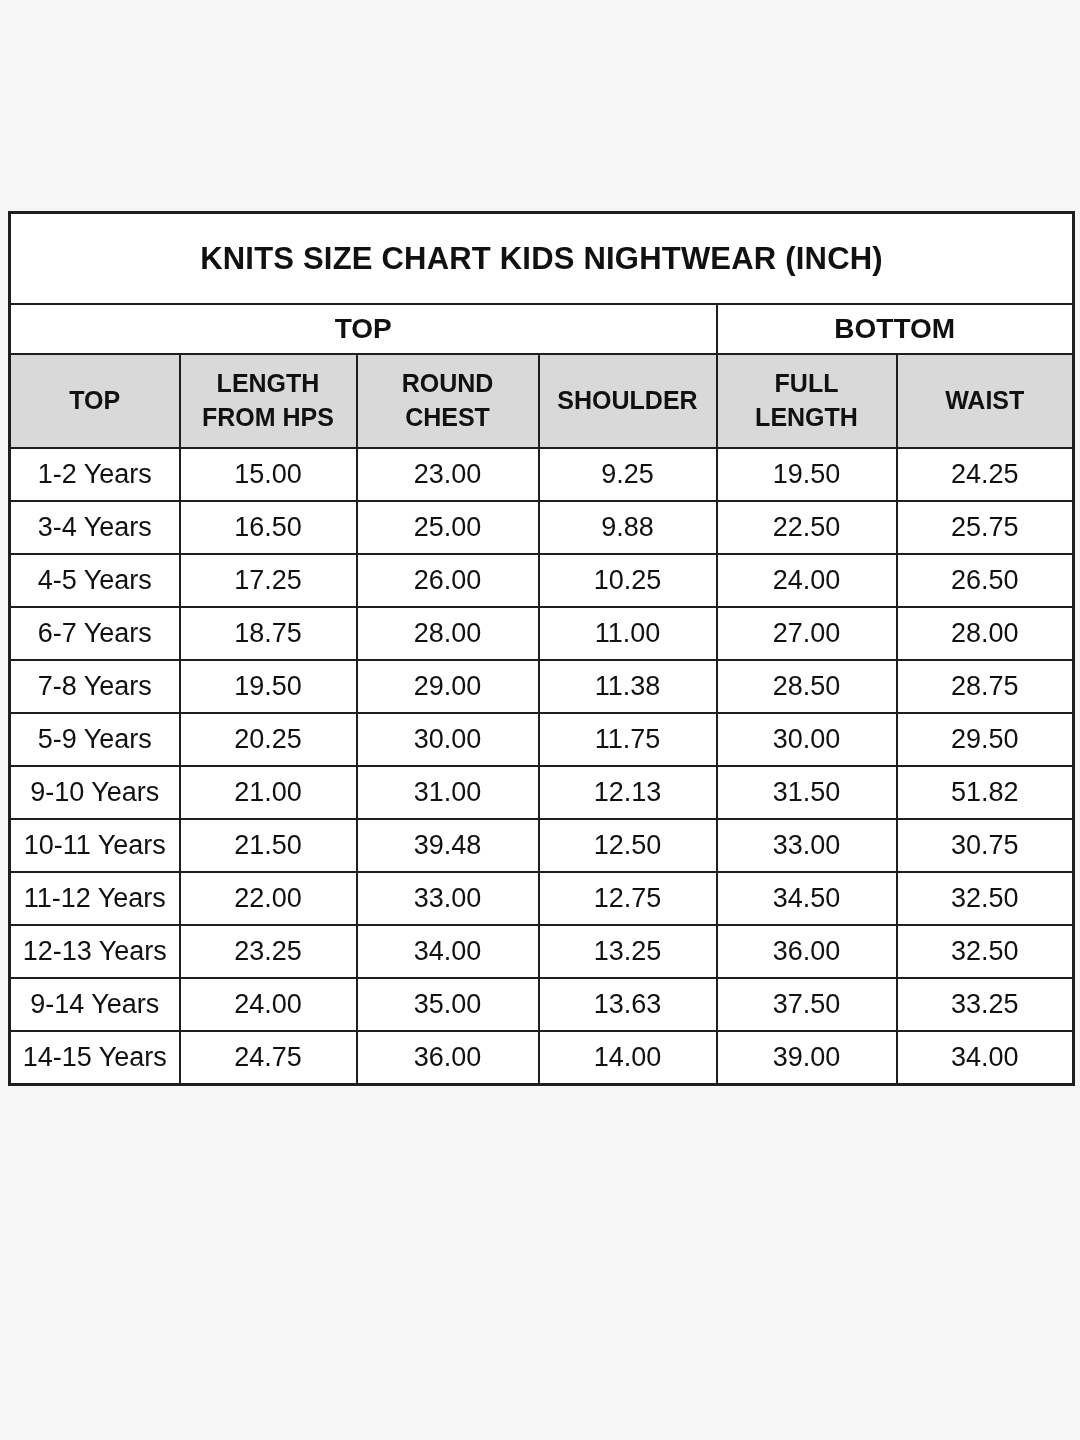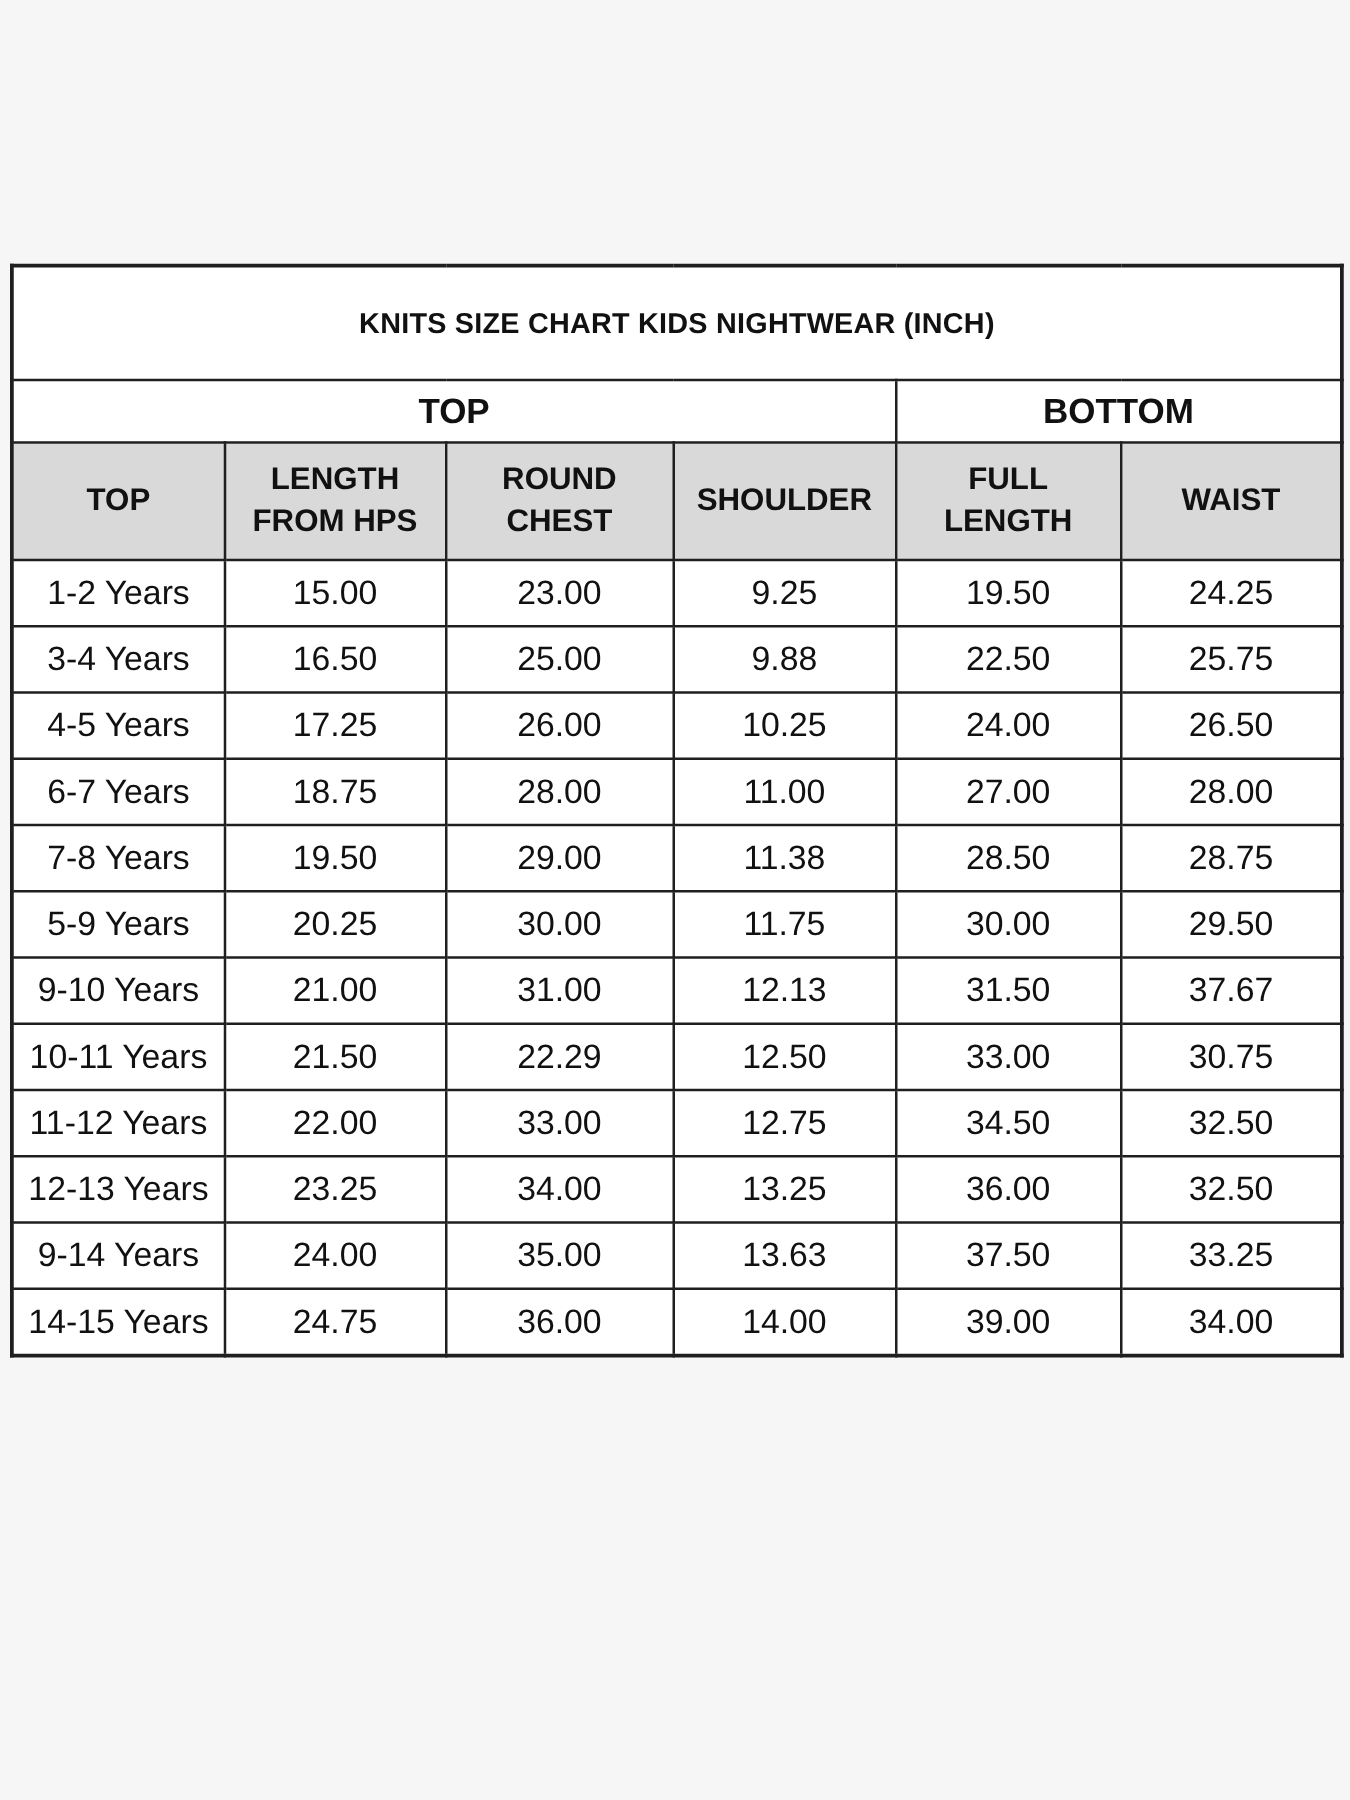--- a/index.html
+++ b/index.html
@@ -26,21 +26,21 @@
   }
   table.size-chart td, table.size-chart th {
     border: 2px solid #1f1f1f;
     text-align: center;
     vertical-align: middle;
     padding: 0;
     overflow: hidden;
   }
   .title-cell {
     height: 89px;
-    font-size: 23px;
+    font-size: 31px;
     font-weight: 700;
     letter-spacing: 0.2px;
   }
   .group-cell {
     height: 48px;
     font-size: 28px;
     font-weight: 700;
   }
   .colhead-cell {
     height: 92px;
@@ -140,26 +140,26 @@
           <td>11.75</td>
           <td>30.00</td>
           <td>29.50</td>
         </tr>
         <tr class="data-row">
           <td class="row-label">9-10 Years</td>
           <td>21.00</td>
           <td>31.00</td>
           <td>12.13</td>
           <td>31.50</td>
-          <td>37.67</td>
+          <td>51.82</td>
         </tr>
         <tr class="data-row">
           <td class="row-label">10-11 Years</td>
           <td>21.50</td>
-          <td>22.29</td>
+          <td>39.48</td>
           <td>12.50</td>
           <td>33.00</td>
           <td>30.75</td>
         </tr>
         <tr class="data-row">
           <td class="row-label">11-12 Years</td>
           <td>22.00</td>
           <td>33.00</td>
           <td>12.75</td>
           <td>34.50</td>

